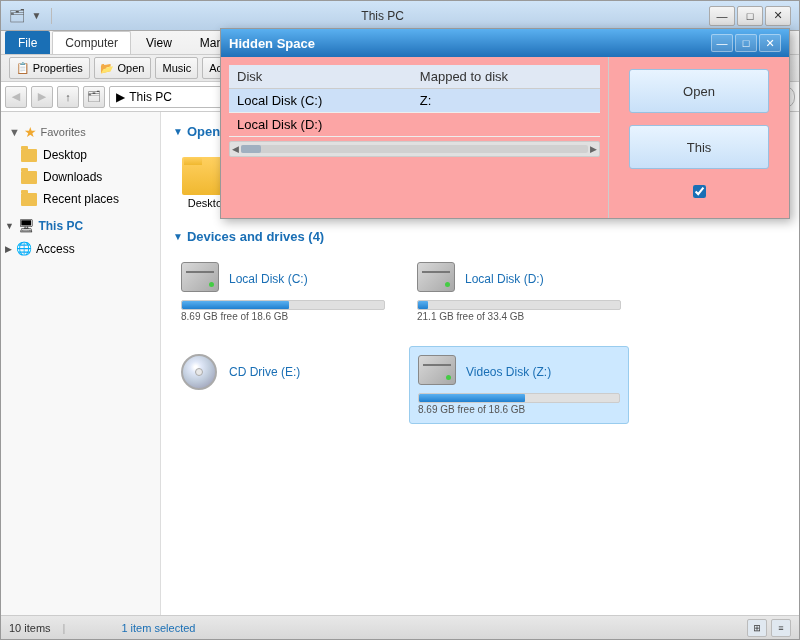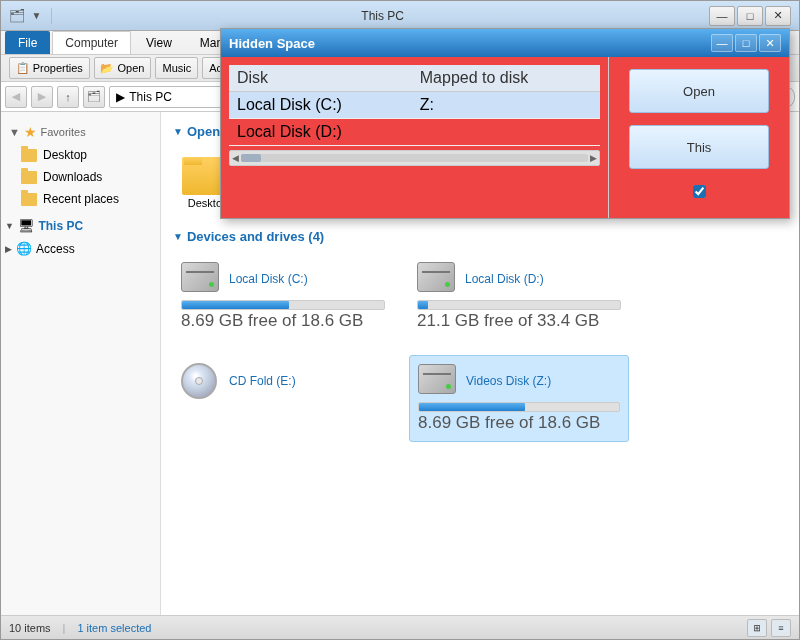--- a/index.html
+++ b/index.html
@@ -126,21 +126,21 @@
     }
 
     
     .devices-section { }
     .devices-grid { display: flex; gap: 16px; flex-wrap: wrap; }
     .device-item {
       width: 220px; padding: 8px; cursor: pointer; border-radius: 3px;
     }
     .device-item.selected { background: #cce8ff; border: 1px solid #99ccee; }
     .device-header { display: flex; align-items: center; gap: 8px; margin-bottom: 4px; }
-    .device-space { font-size: 17px; color: #555; margin-top: 1px; }
+    .device-space { font-size: 10px; color: #555; margin-top: 1px; }
     .progress-bar-container {
       height: 10px; background: #e0e0e0; border-radius: 2px;
       border: 1px solid #ccc; margin-top: 4px; overflow: hidden;
     }
     .progress-bar-fill {
       height: 100%; background: linear-gradient(to bottom, #5ab0f0, #2080d0);
       border-radius: 1px;
     }
 
     
@@ -152,21 +152,21 @@
     .view-icons { margin-left: auto; display: flex; gap: 4px; align-items: center; }
     .view-icon-btn { width: 20px; height: 18px; border: 1px solid #bbb; background: #e0e8f0; border-radius: 2px; display: flex; align-items: center; justify-content: center; font-size: 9px; cursor: pointer; }
 
     
     .dialog-overlay {
       position: absolute; top: 0; left: 0; width: 100%; height: 100%;
       z-index: 100;
     }
     .dialog {
       position: absolute; top: 28px; left: 220px; width: 570px;
-      background: #ef4444; border: 1px solid #999;
+      background: #fca5a5; border: 1px solid #999;
       box-shadow: 3px 3px 10px rgba(0,0,0,0.3);
     }
     .dialog-title-bar {
       background: linear-gradient(to bottom, #5ab0f0, #2070b8);
       height: 28px; display: flex; align-items: center; justify-content: space-between;
       padding: 0 8px; color: #fff;
     }
     .dialog-title-text { font-size: 13px; font-weight: bold; }
     .dialog-win-controls { display: flex; gap: 2px; }
     .dialog-win-btn {
@@ -178,21 +178,21 @@
     .dialog-content {
       display: flex; gap: 0;
     }
     .dialog-left {
       flex: 1; padding: 8px; border-right: 1px solid #ccc;
     }
     .dialog-right {
       width: 180px; padding: 12px; display: flex; flex-direction: column; gap: 12px; align-items: center;
     }
     .dialog-table {
-      width: 100%; border-collapse: collapse; font-size: 16px;
+      width: 100%; border-collapse: collapse; font-size: 13px;
     }
     .dialog-table th {
       text-align: left; padding: 4px 8px; background: #e0e8f4;
       border-bottom: 1px solid #ccc; font-weight: normal; color: #333;
     }
     .dialog-table td {
       padding: 4px 8px; border-bottom: 1px solid #eee;
     }
     .dialog-table tr.selected td { background: #cce0f8; }
     .dialog-scrollbar {
@@ -430,21 +430,21 @@
             <div class="device-space">21.1 GB free of 33.4 GB</div>
           </div>
 
           <div class="device-item">
             <div class="device-header">
               <div style="width:40px;height:36px;display:flex;align-items:center;">
                 <div style="width:36px;height:36px;border-radius:50%;background:radial-gradient(circle at 40% 35%, #ffffff 5%, #e0e8f8 20%, #c0ccdc 50%, #9090aa 100%);border:2px solid #aaa;display:flex;align-items:center;justify-content:center;">
                   <div style="width:8px;height:8px;border-radius:50%;background:#e8e8e8;border:1px solid #aaa;"></div>
                 </div>
               </div>
-              <span style="color:#1a6fb5;font-size:12px;">CD Fold (E:)</span>
+              <span style="color:#1a6fb5;font-size:12px;">CD Drive (E:)</span>
             </div>
           </div>
 
           <div class="device-item selected">
             <div class="device-header">
               <div style="width:40px;height:34px;position:relative;">
                 <div style="width:38px;height:30px;background:linear-gradient(135deg,#d8d8d8,#a8a8a8);border-radius:3px;border:1px solid #888;position:relative;">
                   <div style="position:absolute;top:8px;left:4px;right:4px;height:2px;background:#777;"></div>
                   <div style="position:absolute;bottom:4px;right:4px;width:5px;height:5px;border-radius:50%;background:#44cc44;"></div>
                 </div>
@@ -458,21 +458,21 @@
           </div>
         </div>
       </div>
 
     </div>
   </div>
 
   <div class="status-bar">
     <span>10 items</span>
     <span style="color:#aaa;">|</span>
-    <span style="color:#1a6fb5;">1 item selected</span>
+    <span style="color:#1a6fb5;margin-left:44px;">1 item selected</span>
     <div class="view-icons">
       <div class="view-icon-btn">⊞</div>
       <div class="view-icon-btn">≡</div>
     </div>
   </div>
 
 </div>
 
 <div class="dialog-overlay">
   <div class="dialog">

